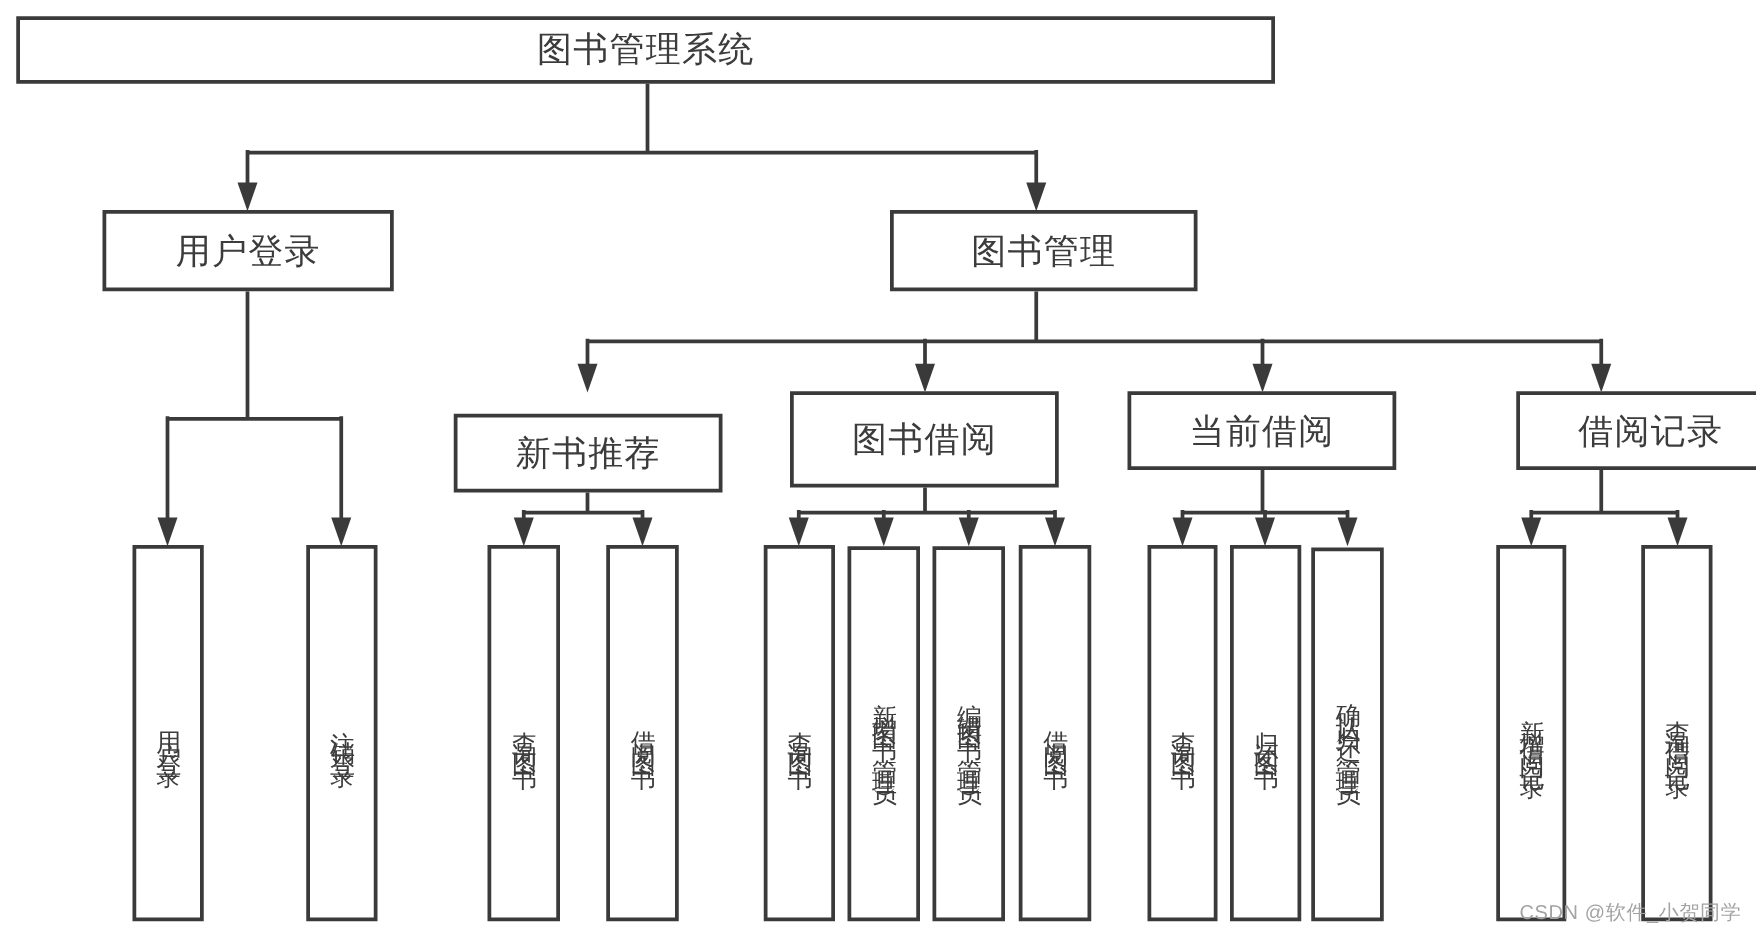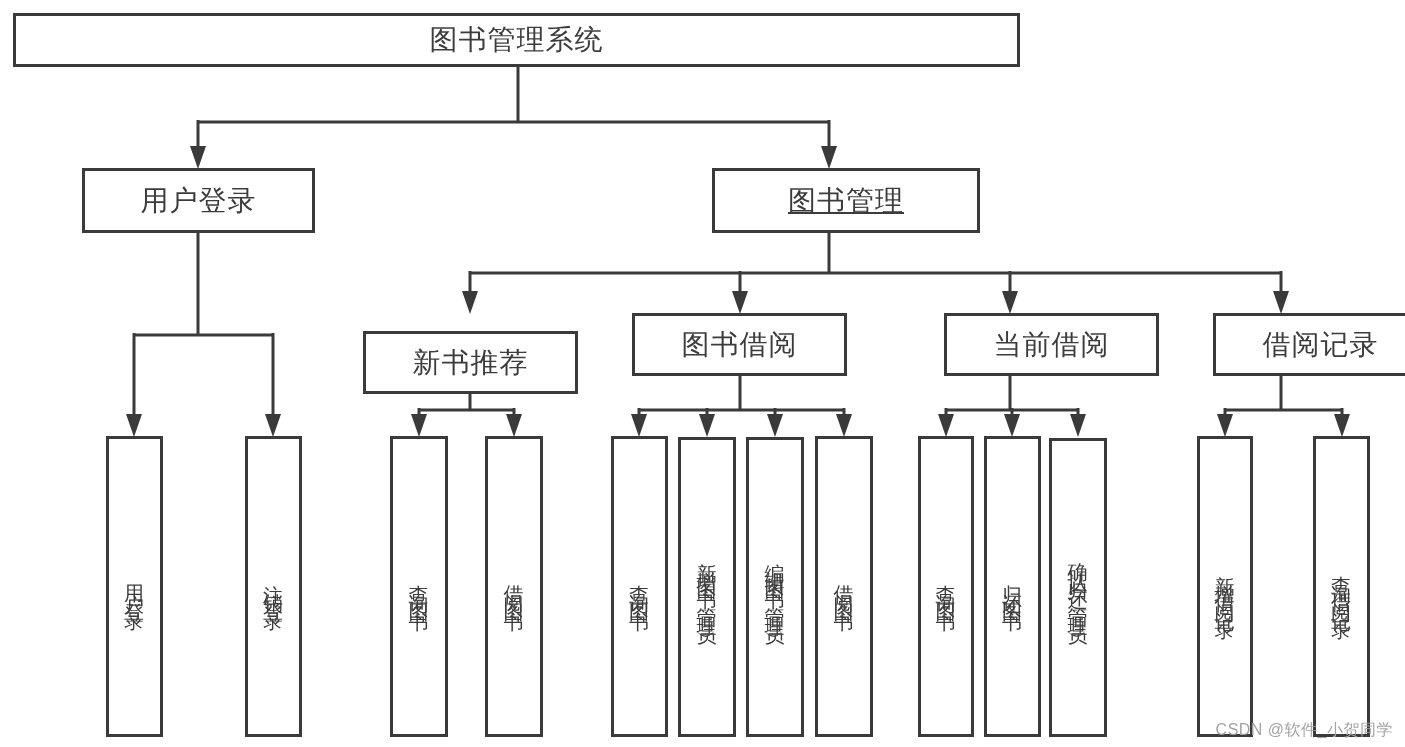--- a/index.html
+++ b/index.html
@@ -132,31 +132,31 @@
     </g>
   </svg>
 
   <div class="node h" style="left:13px; top:13px; width:1007px; height:54px;">
     <span>图书管理系统</span>
   </div>
 
   <div class="node h" style="left:82px; top:168px; width:233px; height:65px;">
     <span>用户登录</span>
   </div>
-  <div class="node h" style="left:712px; top:168px; width:268px; height:65px;text-decoration:underline;">
+  <div class="node h" style="left:712px; top:168px; width:246px; height:65px;">
     <span>图书管理</span>
   </div>
 
   <div class="node h" style="left:363px; top:313px; width:215px; height:63px;margin-top:18px;">
     <span>新书推荐</span>
   </div>
-  <div class="node h" style="left:632px; top:313px; width:215px; height:63px;">
+  <div class="node h" style="left:632px; top:313px; width:215px; height:77px;">
     <span>图书借阅</span>
   </div>
-  <div class="node h" style="left:944px; top:313px; width:215px; height:63px;">
+  <div class="node h" style="left:902px; top:313px; width:215px; height:63px;">
     <span>当前借阅</span>
   </div>
   <div class="node h" style="left:1172px; top:313px; width:215px; height:63px;margin-left:41px;">
     <span>借阅记录</span>
   </div>
 
   <div class="node v" style="left:106px; top:436px; width:57px; height:301px;">
     <span class="vtext">用户登录</span>
   </div>
   <div class="node v" style="left:245px; top:436px; width:57px; height:301px;">

